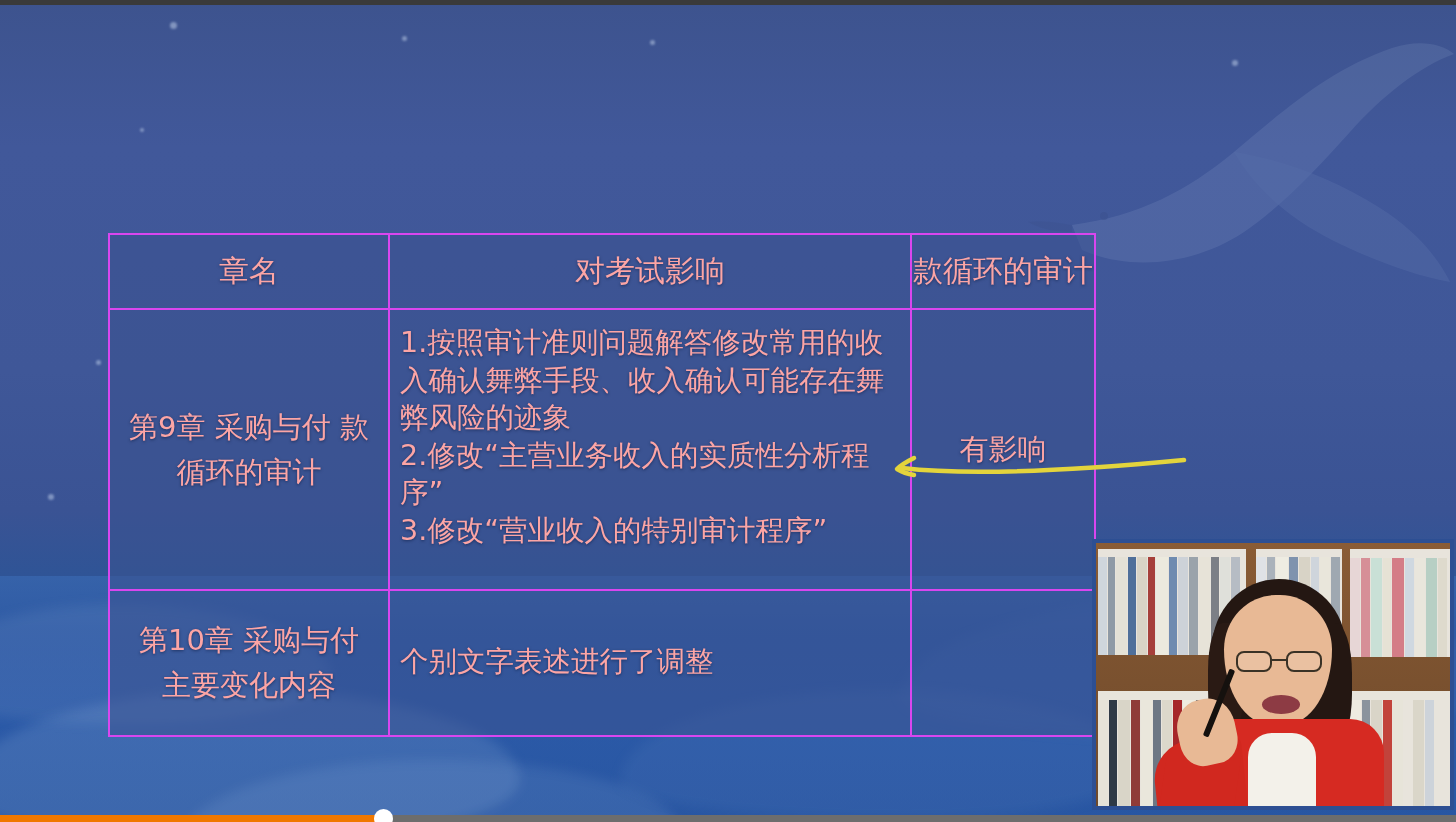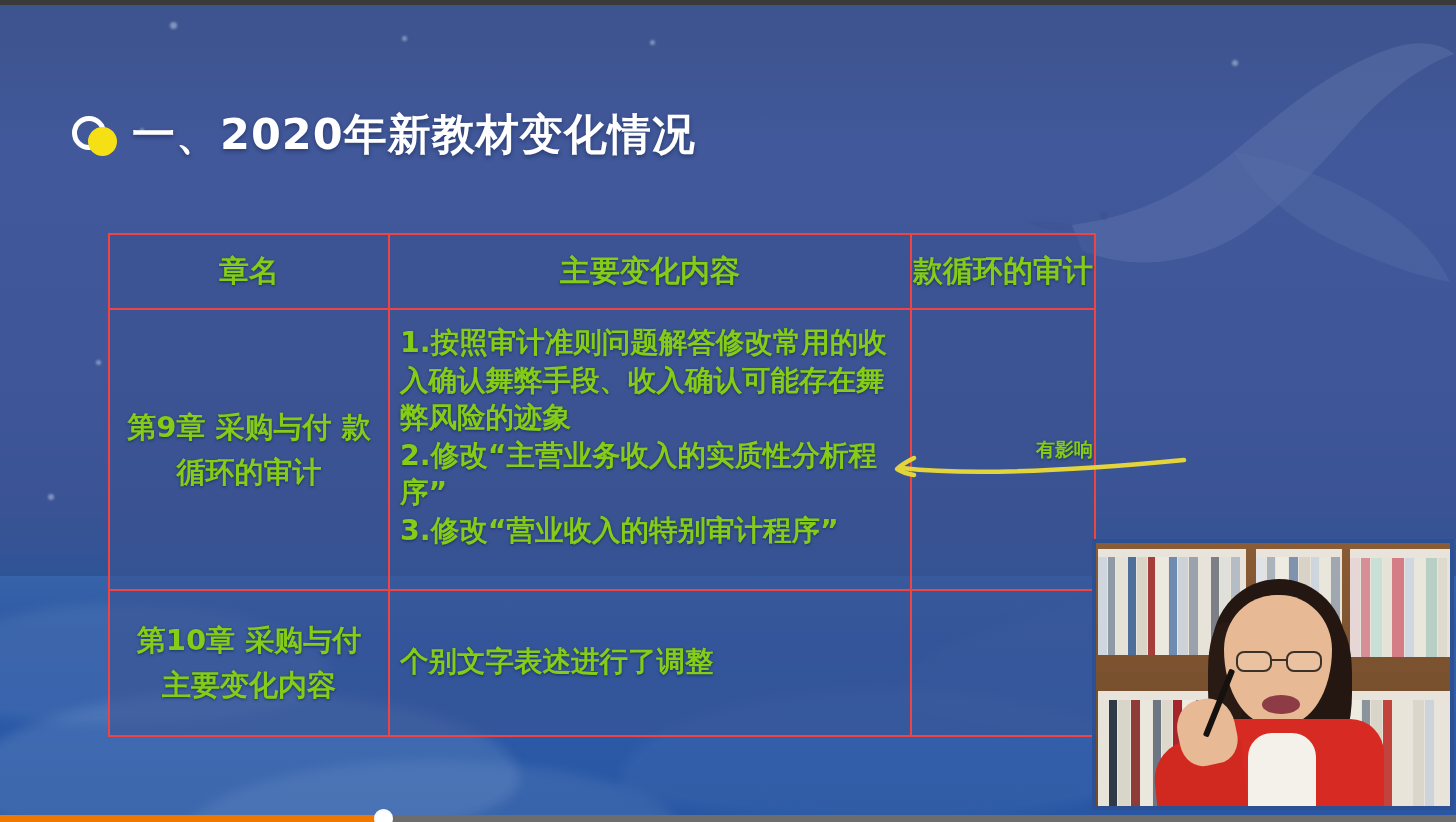--- a/index.html
+++ b/index.html
@@ -130,23 +130,23 @@
   
   .tbl {
     position: absolute;
     left: 108px;
     top: 233px;
     width: 986px;
     border-collapse: collapse;
     table-layout: fixed;
   }
   .tbl td, .tbl th {
-    border: 2px solid #ef4444;
-    color: #84cc16;
-    font-weight: bold;
+    border: 2px solid #d946ef;
+    color: #fca5a5;
+    font-weight: normal;
     box-sizing: border-box;
     background: rgba(58,82,143,0.55);
     text-shadow: 0 1px 3px rgba(8,20,52,0.55);
   }
   .col-name  { width: 280px; }
   .col-cont  { width: 522px; }
   .col-exam  { width: 184px; }
 
   .tbl thead th {
     height: 75px;
@@ -168,23 +168,23 @@
     vertical-align: top;
     line-height: 1.32;
     padding: 14px 6px 10px 10px;
     white-space: pre-line;
   }
   .cell-content.mid {
     vertical-align: middle;
     padding-top: 7px;
   }
   .cell-exam {
-    text-align: right;
+    text-align: center;
     vertical-align: middle;
-    font-size: 19px;
+    font-size: 29px;
     color: #e8a52e;
     text-shadow: 0 1px 3px rgba(40,25,0,0.5);
   }
   .row1 td { height: 281px; }
   .row2 td { height: 146px; }
 
   
   .annot {
     position: absolute;
     left: 880px;
@@ -354,38 +354,31 @@
 
   <svg class="bird" viewBox="0 0 436 300">
     <path d="M52 185 C120 176 168 150 214 112 C262 72 308 30 372 8 C396 0 420 2 434 14 C400 26 362 56 330 92 C296 130 262 166 224 192 C176 224 112 232 62 210 Z" fill="#cfe0f6" opacity="0.62"></path>
     <path d="M214 112 C262 120 312 138 360 168 C392 188 416 214 430 242 C396 236 352 220 312 200 C272 180 238 152 214 112 Z" fill="#b7cdee" opacity="0.5"></path>
     <path d="M52 185 C34 182 20 180 8 182 C22 190 38 192 52 192 Z" fill="#2b3d6b" opacity="0.55"></path>
     <circle cx="84" cy="176" r="4" fill="#23345e" opacity="0.6"></circle>
   </svg>
 
   <div class="topbar"></div>
 
-  <div class="title-row">
-    <span class="title-icon">
-      <span class="ring"></span>
-      <span class="dot"></span>
-    </span>
-    <span class="title-text">一、2020年新教材变化情况</span>
-  </div>
 
   <table class="tbl">
     <colgroup>
       <col class="col-name">
         <col class="col-cont">
         <col class="col-exam">
     </colgroup>
     <thead>
       <tr>
         <th>章名</th>
-        <th>主要变化内容</th>
+        <th>对考试影响</th>
         <th>款循环的审计</th>
       </tr>
     </thead>
     <tbody>
       <tr class="row1">
         <td class="cell-chapter">第9章  采购与付
 款循环的审计</td>
         <td class="cell-content">1.按照审计准则问题解答修改常用的收入确认舞弊手段、收入确认可能存在舞弊风险的迹象
 2.修改“主营业务收入的实质性分析程序”
 3.修改“营业收入的特别审计程序”</td>

